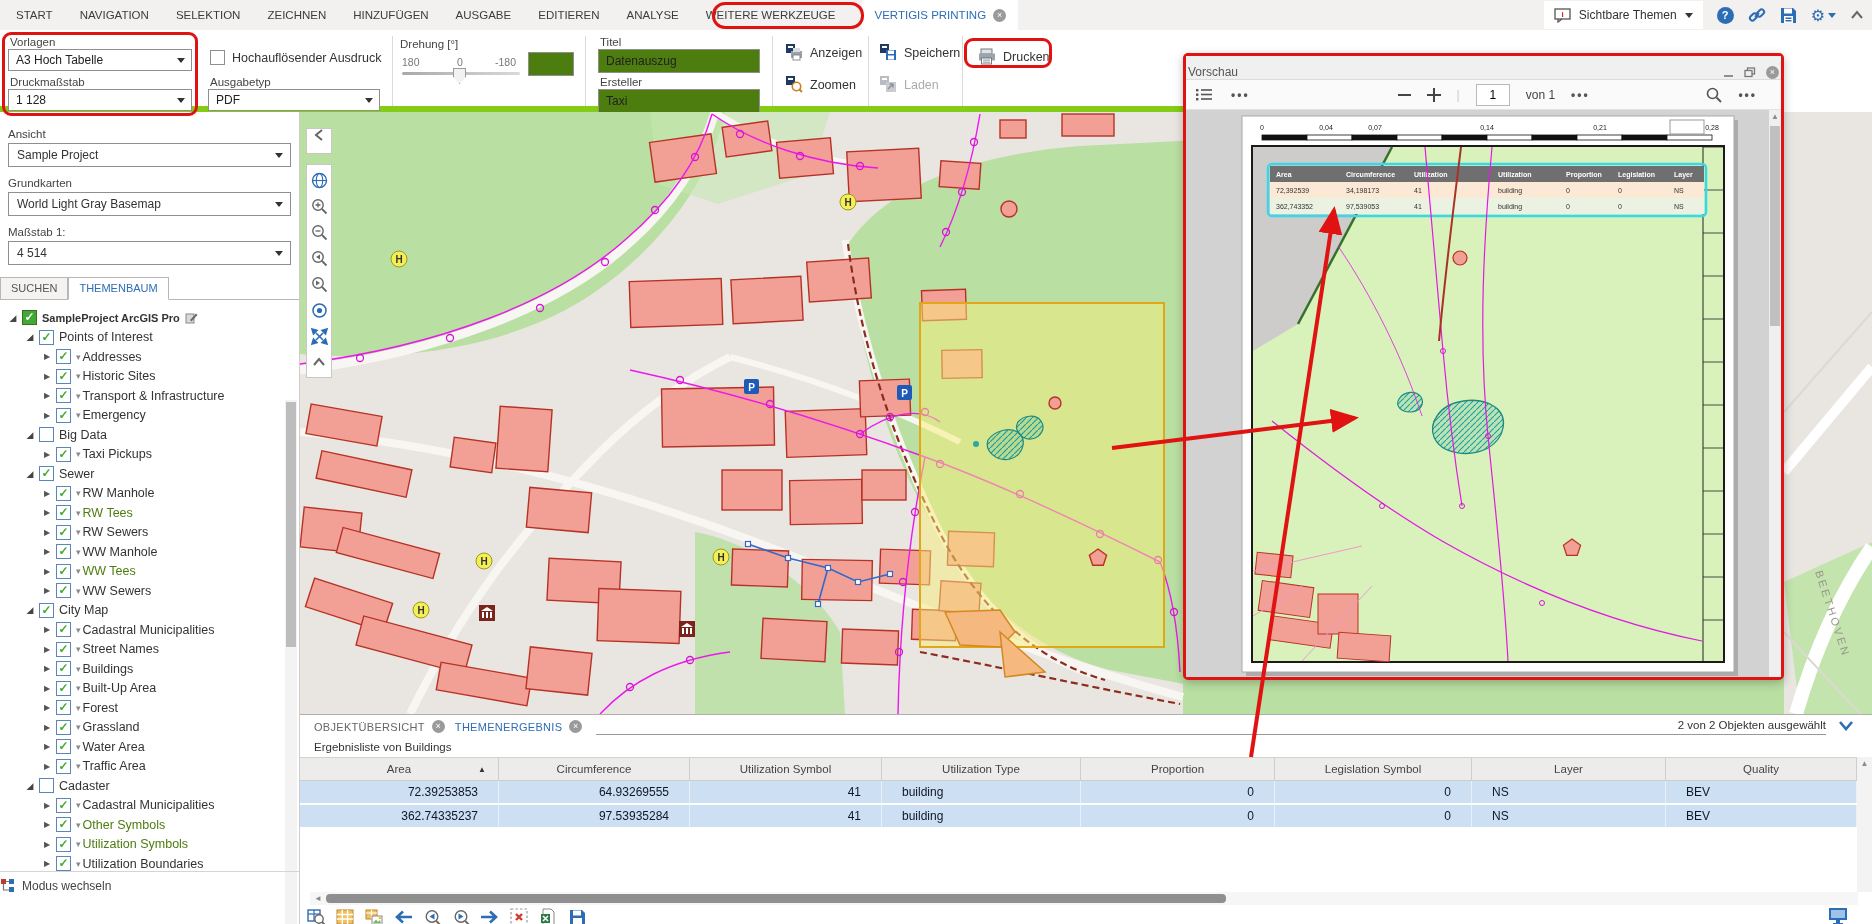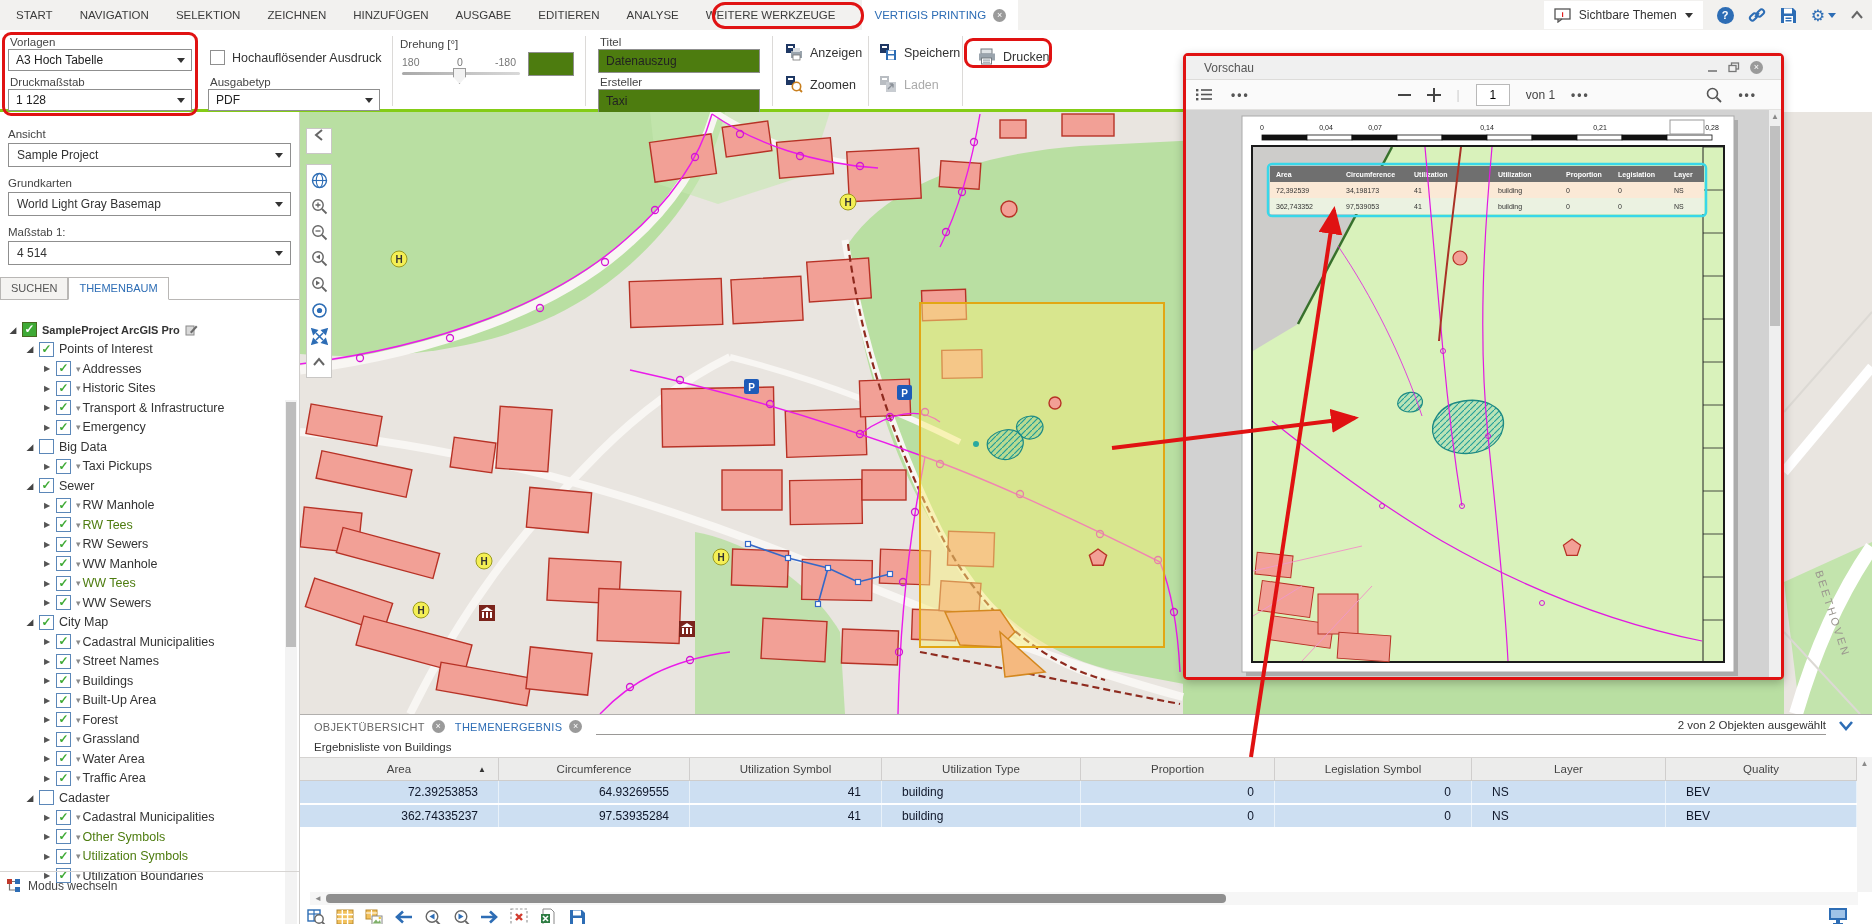--- a/index.html
+++ b/index.html
@@ -13,21 +13,21 @@
   .menu-item{font-size:11.5px;color:#3c3c3c;white-space:nowrap;cursor:default}
   .active-tab{margin-left:27px;background:#fff;height:30px;display:flex;align-items:center;gap:7px;padding:0 12px;font-size:11.5px;color:#2d6db5;white-space:nowrap}
   .close-dot{width:13px;height:13px;border-radius:50%;background:#9a9a9a;color:#fff;font-size:9px;line-height:13px;text-align:center}
   .topbar-right{position:absolute;right:8px;top:0;height:30px;display:flex;align-items:center;gap:14px}
   .themes-btn{background:#fff;height:28px;display:flex;align-items:center;gap:8px;padding:0 10px;font-size:12px;color:#333}
   .ic-blue{color:#2d6db5;fill:#2d6db5}
   .help-circle{width:17px;height:17px;border-radius:50%;background:#2d6db5;color:#fff;font-weight:bold;font-size:11px;text-align:center;line-height:17px}
   .caret-dn{width:0;height:0;border-left:4px solid transparent;border-right:4px solid transparent;border-top:5px solid #333;display:inline-block}
 
   
-  .ribbon{position:absolute;left:0;top:30px;width:1600px;height:82px;background:#fff;border-bottom:3px solid #84cc16}
+  .ribbon{position:absolute;left:0;top:30px;width:1600px;height:82px;background:#fff;border-bottom:6px solid #84cc16}
   .rb-label{position:absolute;font-size:11.5px;color:#444;white-space:nowrap}
   .dd{position:absolute;height:22px;border:1px solid #8f8f8f;background:#fff;display:flex;align-items:center;padding:0 7px;font-size:12px;color:#222}
   .dd .caret-dn{position:absolute;right:6px;top:8px}
   .tin{position:absolute;height:24px;border:1px solid #8f8f8f;background:#4d7c0f;display:flex;align-items:center;padding:0 7px;font-size:12px;color:#222}
   .sep{position:absolute;top:6px;width:1px;height:70px;background:#dcdad8}
   .rb-btn{position:absolute;display:flex;align-items:center;gap:7px;font-size:12.5px;color:#333;cursor:default;white-space:nowrap}
   .rb-btn.disabled{color:#ababab}
   .cbx-empty{width:15px;height:15px;border:1px solid #8f8f8f;background:#fff;display:inline-block}
   .slider-track{position:absolute;height:3px;background:linear-gradient(to right,#a9a9a9,#d9d9d9);border-radius:2px}
   .slider-handle{position:absolute;width:13px;height:16px;background:#f2f2f2;border:1px solid #9a9a9a;clip-path:polygon(0 0,100% 0,100% 55%,50% 100%,0 55%)}
@@ -35,45 +35,45 @@
 
   
   .redbox{position:absolute;border:3px solid #e01212;border-radius:9px;z-index:70;pointer-events:none}
   #anno{position:absolute;left:0;top:0;z-index:60;pointer-events:none}
 
   
   .sidebar{position:absolute;left:0;top:112px;width:300px;height:812px;background:#fff;border-right:1px solid #cfcdcb}
   .side-label{margin:10px 8px 3px;font-size:11.5px;color:#444}
   .side-dd{position:relative;margin:0 8px;height:24px;border:1px solid #8f8f8f;background:#fff;display:flex;align-items:center;padding:8px 8px;font-size:12px}
   .side-dd .caret-dn{position:absolute;right:7px;top:9px}
-  .side-tabs{display:flex;margin:12px 0 16px 0;border-bottom:1px solid #b9b7b5;height:23px;font-size:11px}
+  .side-tabs{display:flex;margin:12px 0 4px 0;border-bottom:1px solid #b9b7b5;height:23px;font-size:11px}
   .side-tab{padding:4px 10px;border:1px solid #b9b7b5;border-bottom:none;color:#555;background:#f4f3f1}
   .side-tab.active{background:#fff;color:#2d6db5;margin-bottom:-1px;border-bottom:1px solid #fff}
   .tree{position:relative;height:570px;overflow:hidden;padding-top:4px}
   .tree-row{display:flex;align-items:center;height:19.5px;font-size:12.5px;color:#333;white-space:nowrap}
   .tree-row.gray .lbl{color:#4d7c0f}
   .tree-row.bold .lbl{font-weight:bold;font-size:11px}
   .expander{width:14px;font-size:8px;color:#555;text-align:center;flex:none}
   .expander.open{font-size:9px;color:#444}
   .cbx{width:15px;height:15px;border:1px solid #5b87b8;background:#fff;color:#3faa35;font-size:12px;font-weight:bold;line-height:13px;text-align:center;margin:0 5px 0 2px;flex:none}
   .cbx.root{background:#3faa35;color:#fff;border-color:#47691f}
   .tree .caret{font-size:9px;color:#8a8a8a;margin-right:2px}
   .edit-ic{margin-left:5px;display:inline-flex}
   .vscroll{position:absolute;right:2px;top:288px;width:12px;height:578px;background:#f3f3f3}
   .vscroll .thumb{position:absolute;left:1px;top:2px;width:10px;height:245px;background:#bdbdbd}
-  .modus{position:absolute;left:0;bottom:24px;width:100%;border-top:1px solid #d7d5d3;padding:6px 6px;display:flex;align-items:center;gap:6px;font-size:12px;color:#444}
+  .modus{position:absolute;left:0;bottom:24px;width:100%;border-top:1px solid #d7d5d3;padding:6px 0;display:flex;align-items:center;gap:6px;font-size:12px;color:#444}
 
   
   .map{position:absolute;left:300px;top:112px;width:1572px;height:602px;overflow:hidden}
   .map-tool{position:absolute;background:#fff;border:1px solid #c9c7c5;display:flex;flex-direction:column;align-items:center;z-index:20}
   .mt-btn{width:24px;height:26px;display:flex;align-items:center;justify-content:center}
 
   
   .pvwin{position:absolute;left:1183px;top:53px;width:601px;height:627px;border:3px solid #e01212;border-radius:5px;background:#f0f0f0;z-index:40;box-shadow:0 3px 10px rgba(0,0,0,.25)}
-  .pv-titlebar{height:24px;background:#f0f0f0;border-bottom:1px solid #dddcda;display:flex;align-items:center;padding:0 18px;font-size:12px;color:#555}
+  .pv-titlebar{height:24px;background:#f0f0f0;border-bottom:1px solid #dddcda;display:flex;align-items:flex-end;padding:0 2px;font-size:12px;color:#555}
   .pv-ctrls{margin-left:auto;display:flex;gap:10px;align-items:center;color:#777}
   .pv-toolbar{height:30px;background:#fafafa;border-bottom:1px solid #e3e2e0;display:flex;align-items:center;padding:0 10px;gap:18px;color:#444}
   .pv-page{width:34px;height:22px;border:1px solid #b9b9b9;text-align:center;font-size:12px;font-family:"Liberation Sans",sans-serif}
   .pv-content{position:relative;height:567px;background:#d2d2d2;overflow:hidden}
   .pv-scroll{position:absolute;right:0;top:0;width:12px;height:100%;background:#efefef}
   .pv-scroll .thumb{position:absolute;left:1px;top:16px;width:10px;height:200px;background:#c0c0c0}
   .pv-scroll .up{position:absolute;top:2px;width:12px;text-align:center;font-size:8px;color:#8a8a8a}
   .dots{letter-spacing:2px;font-weight:bold;color:#555}
 
   

